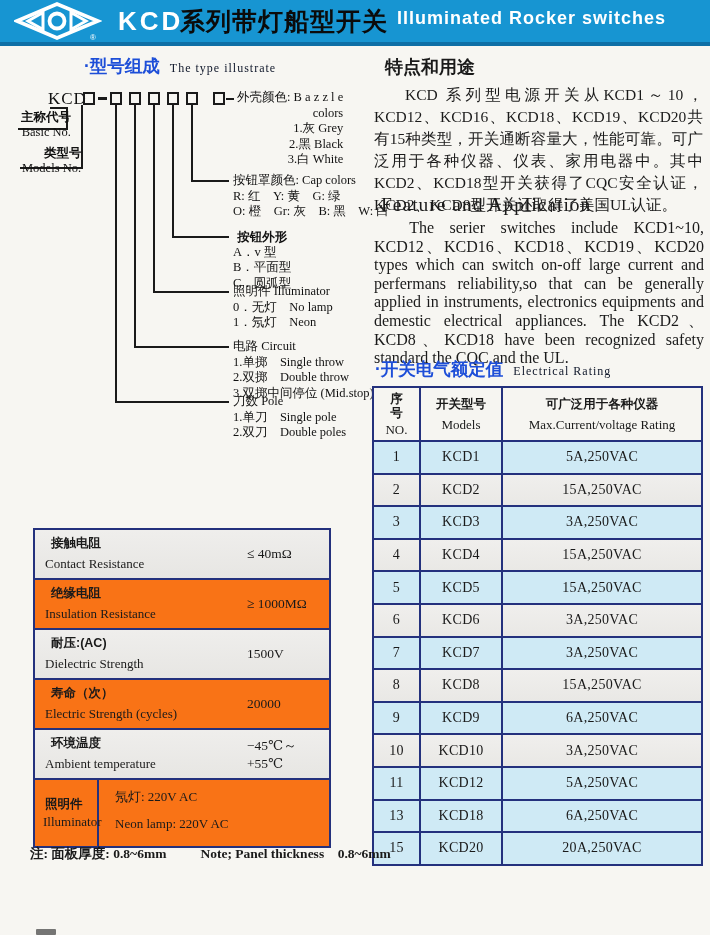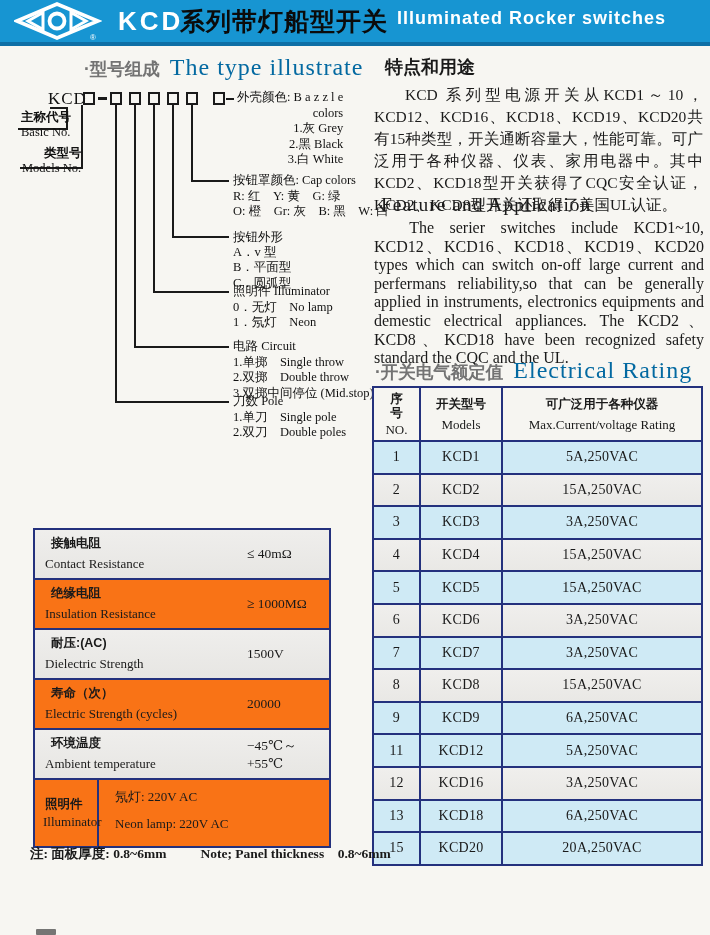--- a/index.html
+++ b/index.html
@@ -8,22 +8,22 @@
 
   
   .hdr{position:absolute;left:0;top:0;width:710px;height:42px;background:#1795d2;border-bottom:4px solid #0e6fa6;}
   .hdr .brand{position:absolute;left:118px;top:6px;color:#fff;font-family:"Liberation Sans","DejaVu Sans",sans-serif;font-weight:700;font-size:26px;letter-spacing:3px;}
   .hdr .cn{position:absolute;left:180px;top:5px;color:#0b0b0b;font-family:"DejaVu Sans","Liberation Sans",sans-serif;font-weight:900;font-size:25px;letter-spacing:1px;}
   .hdr .en{position:absolute;left:397px;top:8px;color:#fff;font-family:"Liberation Sans","DejaVu Sans",sans-serif;font-weight:700;font-size:18px;letter-spacing:1px;}
   .logo{position:absolute;left:14px;top:2px;}
 
   
   .sect{position:absolute;white-space:nowrap;}
-  .sect .zh{font-family:Liberation Sans, sans-serif;font-weight:700;font-size:17.5px;color:#737373;}
-  .sect .latin{font-size:24px;color:#0369a1;margin-left:10px;letter-spacing:1px;}
+  .sect .zh{font-family:Liberation Sans, sans-serif;font-weight:700;font-size:17.5px;color:#1d4ed8;}
+  .sect .latin{font-size:12px;color:#0f172a;margin-left:10px;letter-spacing:1px;}
 
   
   .ln{position:absolute;background:#1a1a1a;}
   .bx{position:absolute;top:92px;width:12px;height:13px;border:2px solid #1a1a1a;box-sizing:border-box;background:transparent;}
   .kcd{position:absolute;left:48px;top:89px;font-size:17px;letter-spacing:1px;color:#111;}
   .dlabel{position:absolute;font-size:12.5px;line-height:1.25;color:#111;white-space:nowrap;}
   .branch{position:absolute;font-size:12.5px;line-height:1.24;color:#111;white-space:nowrap;}
   .branch .t{margin:0;}
 
   
@@ -111,21 +111,21 @@
   <div class="ln" style="left:134px;top:105px;width:2px;height:243px;"></div>
   <div class="ln" style="left:134px;top:346px;width:95px;height:2px;"></div>
   <div class="ln" style="left:153px;top:105px;width:2px;height:188px;"></div>
   <div class="ln" style="left:153px;top:291px;width:76px;height:2px;"></div>
   <div class="ln" style="left:172px;top:105px;width:2px;height:133px;"></div>
   <div class="ln" style="left:172px;top:236px;width:57px;height:2px;"></div>
   <div class="ln" style="left:191px;top:105px;width:2px;height:77px;"></div>
   <div class="ln" style="left:191px;top:180px;width:38px;height:2px;"></div>
   <div class="ln" style="left:226px;top:98px;width:8px;height:2px;"></div>
 
-  <div class="dlabel" style="left:21px;top:109px;">
+  <div class="dlabel" style="left:21px;top:109px;text-align:right;">
     <div style="font-family:'DejaVu Sans','Liberation Sans',sans-serif;font-weight:700;">主称代号</div>
     <div>Basic No.</div>
   </div>
   <div class="dlabel" style="left:22px;top:145px;">
     <div style="font-family:'DejaVu Sans','Liberation Sans',sans-serif;font-weight:700;padding-left:22px;">类型号</div>
     <div>Models No.</div>
   </div>
 
   <div class="branch" style="left:237px;top:90px;text-align:right;">
     <div class="t">外壳颜色: B a z z l e</div>
@@ -133,21 +133,21 @@
     <div>1.灰  Grey</div>
     <div>2.黑  Black</div>
     <div>3.白  White</div>
   </div>
   <div class="branch" style="left:233px;top:173px;">
     <div class="t">按钮罩颜色: Cap colors</div>
     <div>R: 红　Y: 黄　G: 绿</div>
     <div>O: 橙　Gr: 灰　B: 黑　W: 白</div>
   </div>
   <div class="branch" style="left:233px;top:229px;">
-    <div class="t" style="font-weight:400;font-family:'DejaVu Sans','Liberation Sans',sans-serif;">按钮外形</div>
+    <div class="t" style="font-weight:700;font-family:'DejaVu Sans','Liberation Sans',sans-serif;text-align:center;">按钮外形</div>
     <div>A．v 型</div>
     <div>B．平面型</div>
     <div>C．圆弧型</div>
   </div>
   <div class="branch" style="left:233px;top:284px;">
     <div class="t">照明件 Illuminator</div>
     <div>0．无灯　No lamp</div>
     <div>1．氖灯　Neon</div>
   </div>
   <div class="branch" style="left:233px;top:339px;">
@@ -232,29 +232,29 @@
       <tr class="rrow reven">
             <td class="rcell">8</td>
             <td class="rcell">KCD8</td>
             <td class="rcell">15A,250VAC</td>
           </tr>
       <tr class="rrow rodd">
             <td class="rcell">9</td>
             <td class="rcell">KCD9</td>
             <td class="rcell">6A,250VAC</td>
           </tr>
+      <tr class="rrow reven">
+            <td class="rcell">10</td>
+            <td class="rcell">KCD10</td>
+            <td class="rcell">3A,250VAC</td>
+          </tr>
       <tr class="rrow rodd">
             <td class="rcell">11</td>
             <td class="rcell">KCD12</td>
             <td class="rcell">5A,250VAC</td>
-          </tr>
-      <tr class="rrow reven">
-            <td class="rcell">12</td>
-            <td class="rcell">KCD16</td>
-            <td class="rcell">3A,250VAC</td>
           </tr>
       <tr class="rrow rodd">
             <td class="rcell">13</td>
             <td class="rcell">KCD18</td>
             <td class="rcell">6A,250VAC</td>
           </tr>
       <tr class="rrow rodd">
             <td class="rcell">15</td>
             <td class="rcell">KCD20</td>
             <td class="rcell">20A,250VAC</td>

